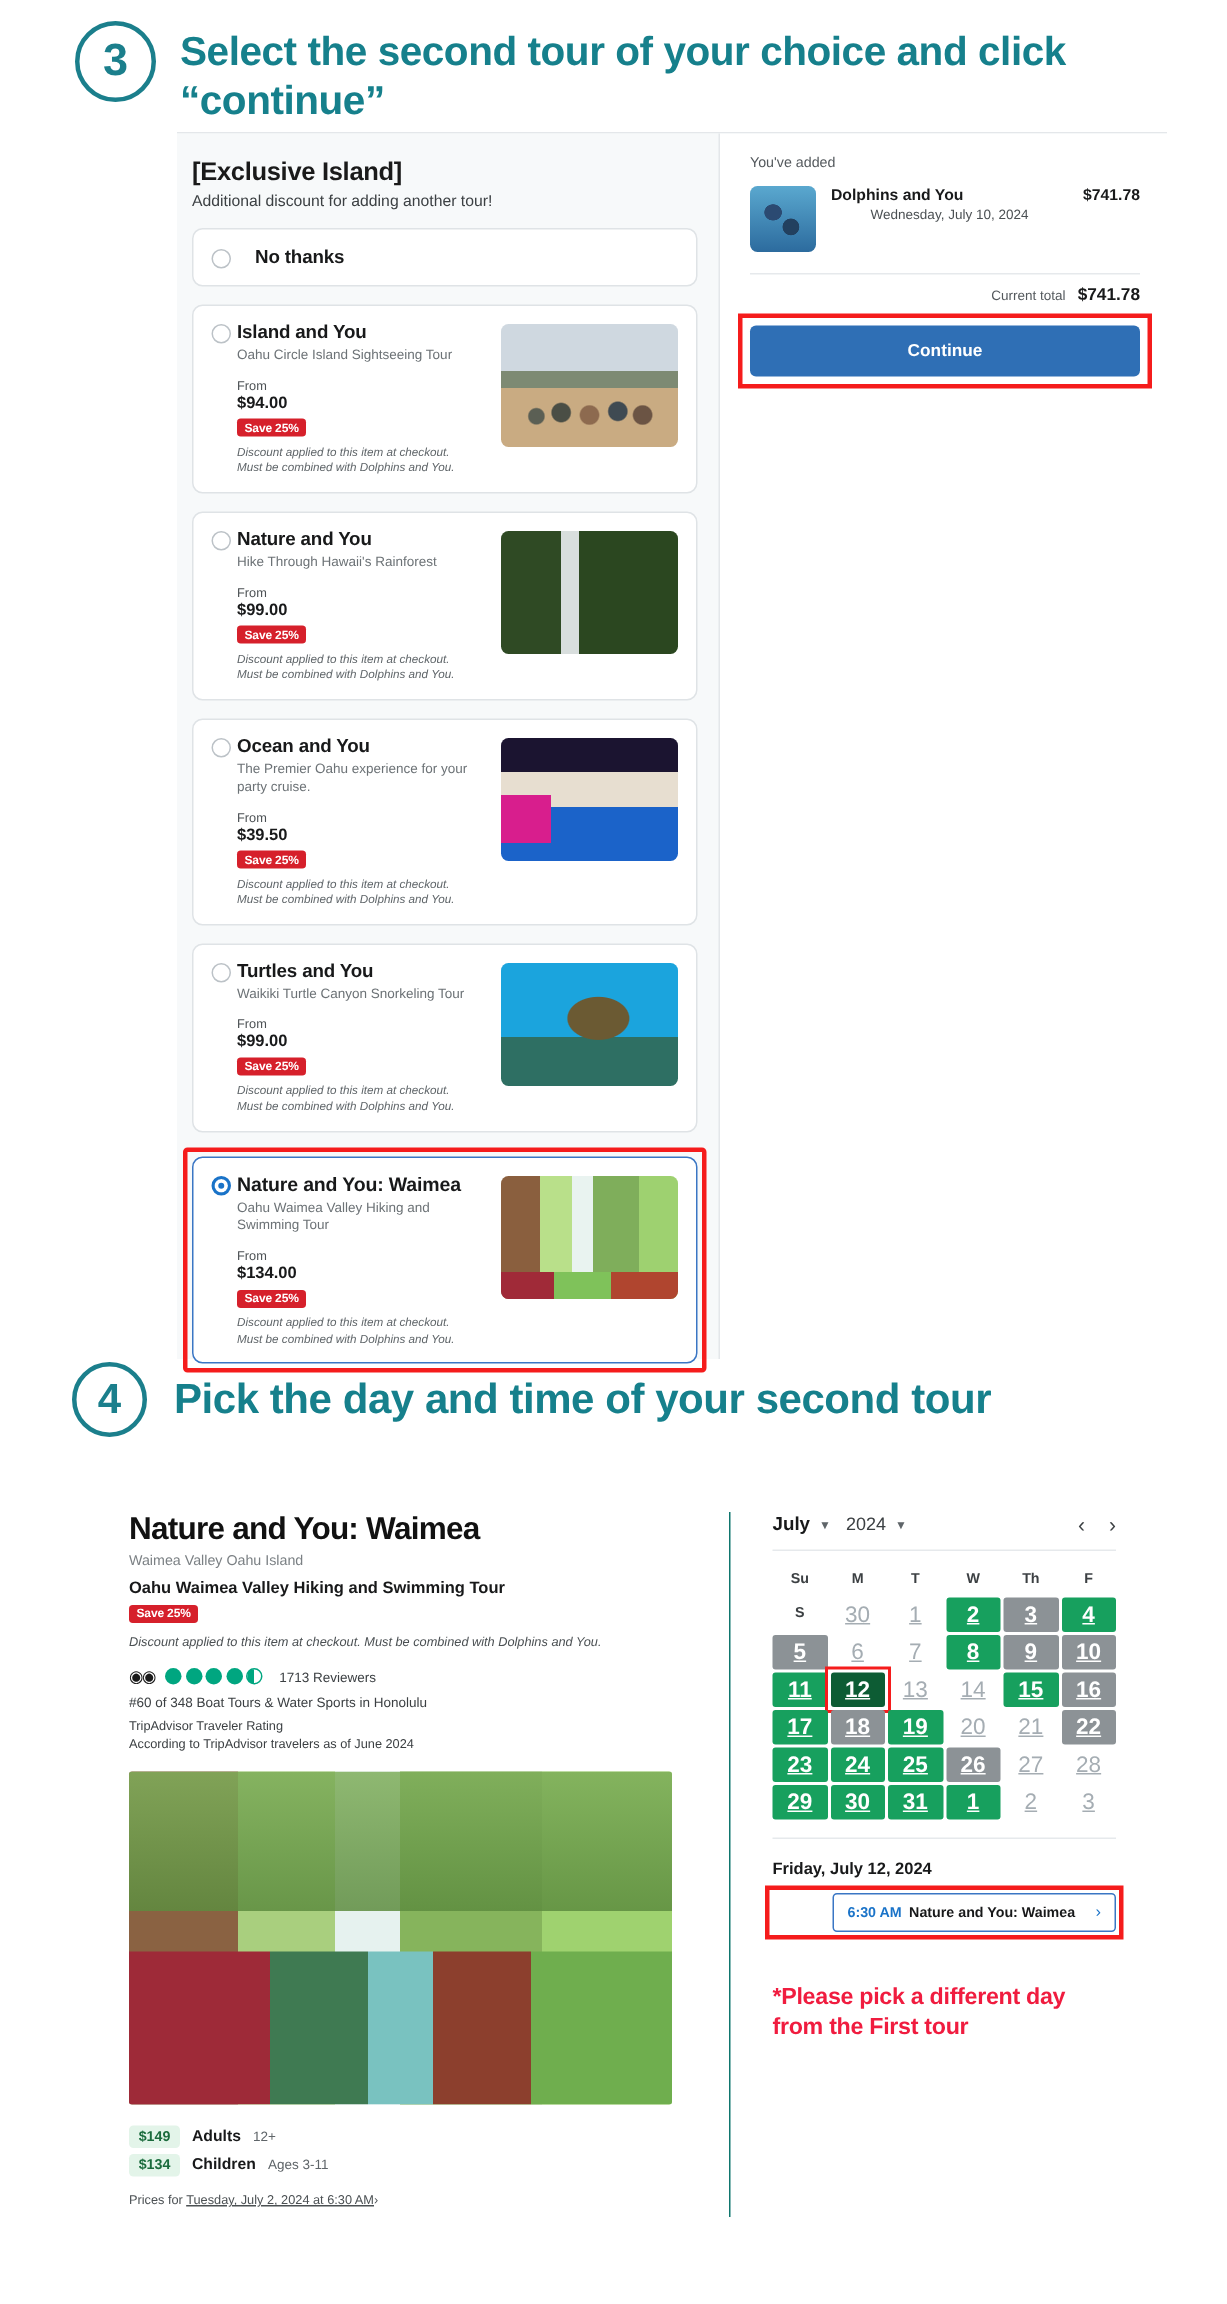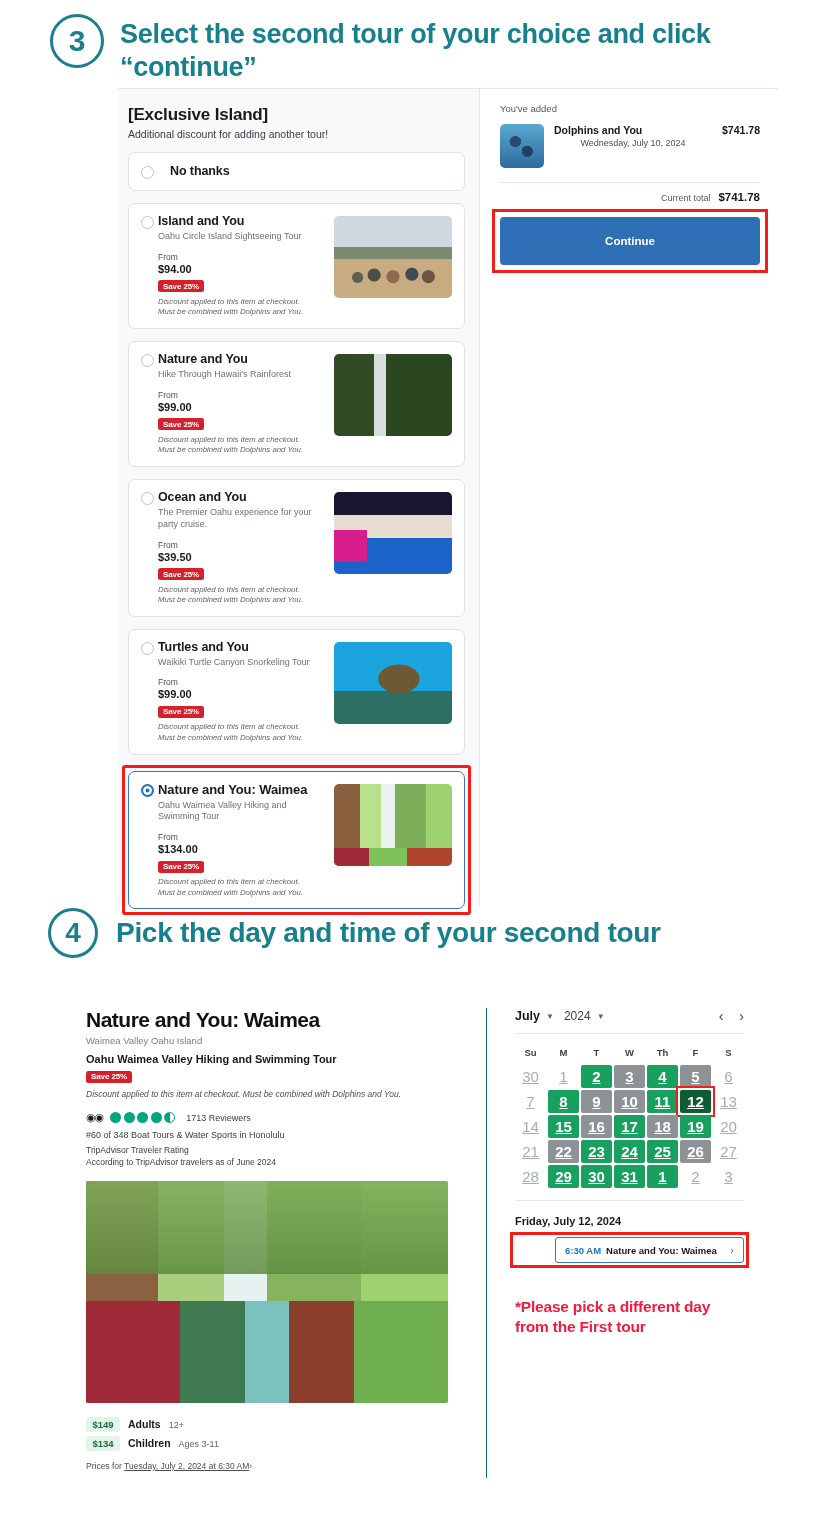--- a/index.html
+++ b/index.html
@@ -128,21 +128,21 @@
   .cart-item-title { font-size: 10.5px; font-weight: bold; color: #18191a; }
   .cart-item-date { font-size: 9px; color: #4b5053; margin-top: 2px; text-align: center; }
   .cart-item-price { font-size: 10.5px; font-weight: bold; color: #18191a; white-space: nowrap; }
   .cart-divider { height: 1px; background: #e6e9ec; margin: 14px 0 8px; }
   .cart-total-row { display: flex; justify-content: flex-end; align-items: baseline; gap: 8px; }
   .cart-total-label { font-size: 9px; color: #54595d; }
   .cart-total-value { font-size: 11.5px; font-weight: bold; color: #18191a; }
   .continue-wrap { position: relative; margin-top: 14px; }
   .continue-btn {
     background: #2f6fb5; color: #fff; border: none; border-radius: 4px;
-    width: 100%; height: 48px; font-size: 11.5px; font-weight: bold;
+    width: 100%; height: 34px; font-size: 11.5px; font-weight: bold;
     font-family: "Liberation Sans", sans-serif; cursor: pointer;
   }
   .continue-redbox {
     position: absolute; left: -8px; top: -8px; right: -8px; bottom: -8px;
     border: 3px solid #f51c1c; pointer-events: none;
   }
 
   
   #detail-panel {
     position: absolute; left: 86px; top: 1008px;
@@ -185,21 +185,21 @@
 
   
   .cal-head { display: flex; align-items: center; gap: 6px; }
   .cal-month { font-size: 12.5px; font-weight: bold; color: #18191a; }
   .cal-year { font-size: 12px; color: #3c4043; margin-left: 4px; }
   .caret { font-size: 8px; color: #5f6569; }
   .cal-nav { margin-left: auto; display: flex; gap: 16px; }
   .cal-nav span { font-size: 14px; color: #3c4043; cursor: pointer; }
   .cal-divider { height: 1px; background: #e6e9ec; margin: 9px 0 0; }
 
-  .cal-grid { display: grid; grid-template-columns: repeat(7, 1fr); gap: 2px; margin-top: 8px; }
+  .cal-grid { display: grid; grid-template-columns: repeat(6, 1fr); gap: 2px; margin-top: 8px; }
   .cal-dow { font-size: 9.5px; font-weight: bold; color: #3c4043; text-align: center; padding: 5px 0; }
   .cal-cell { height: 23px; display: flex; align-items: center; justify-content: center;
     font-size: 15px; font-weight: bold; border-radius: 2px; position: relative; text-decoration: underline; }
   .cal-cell.muted { color: #a5adb3; font-weight: normal; }
   .cal-cell.avail { background: #17a05e; color: #fff; }
   .cal-cell.gray { background: #8c9296; color: #fff; }
   .cal-cell.selected { background: #0d5c34; color: #fff; }
   .cal-cell.selected::after {
     content:""; position:absolute; left:-4px; top:-4px; right:-4px; bottom:-4px;
     border: 2.5px solid #f51c1c; }

